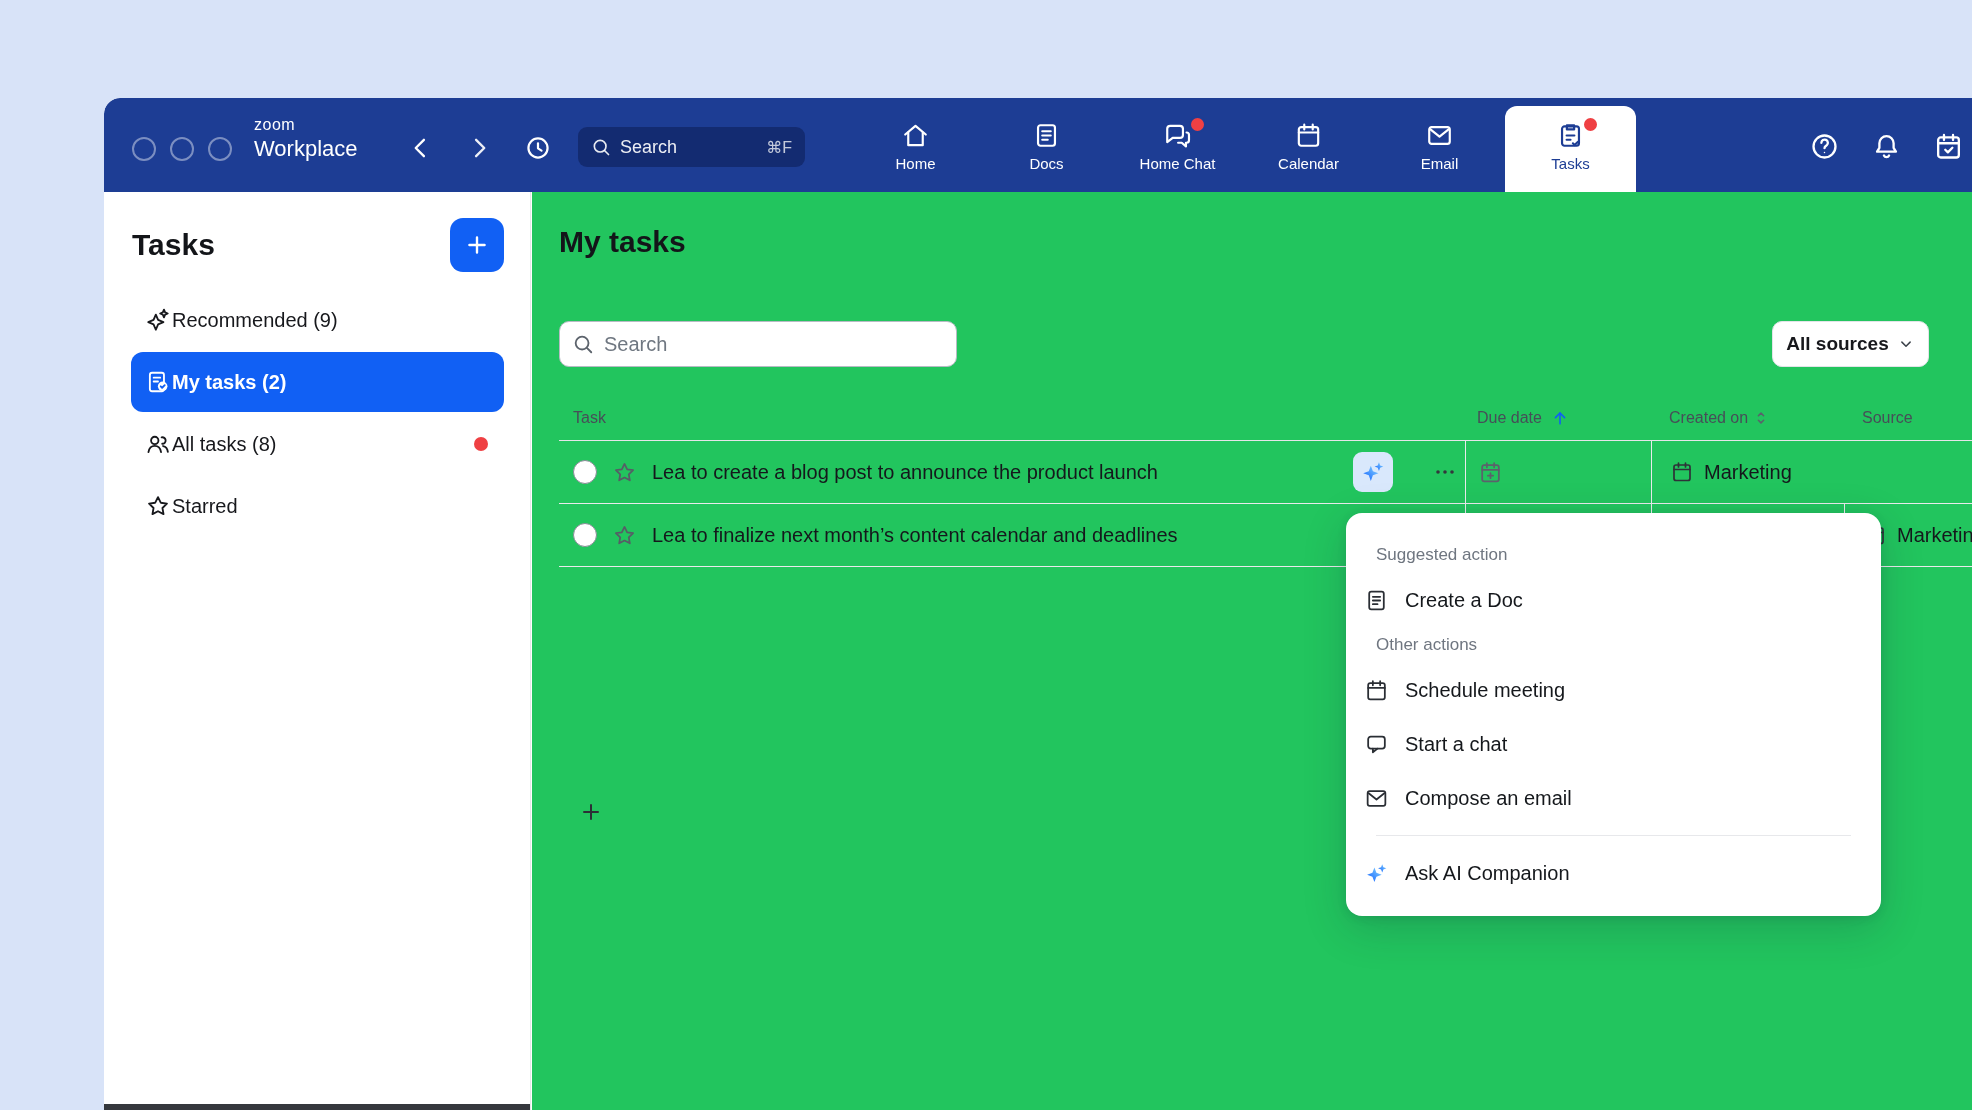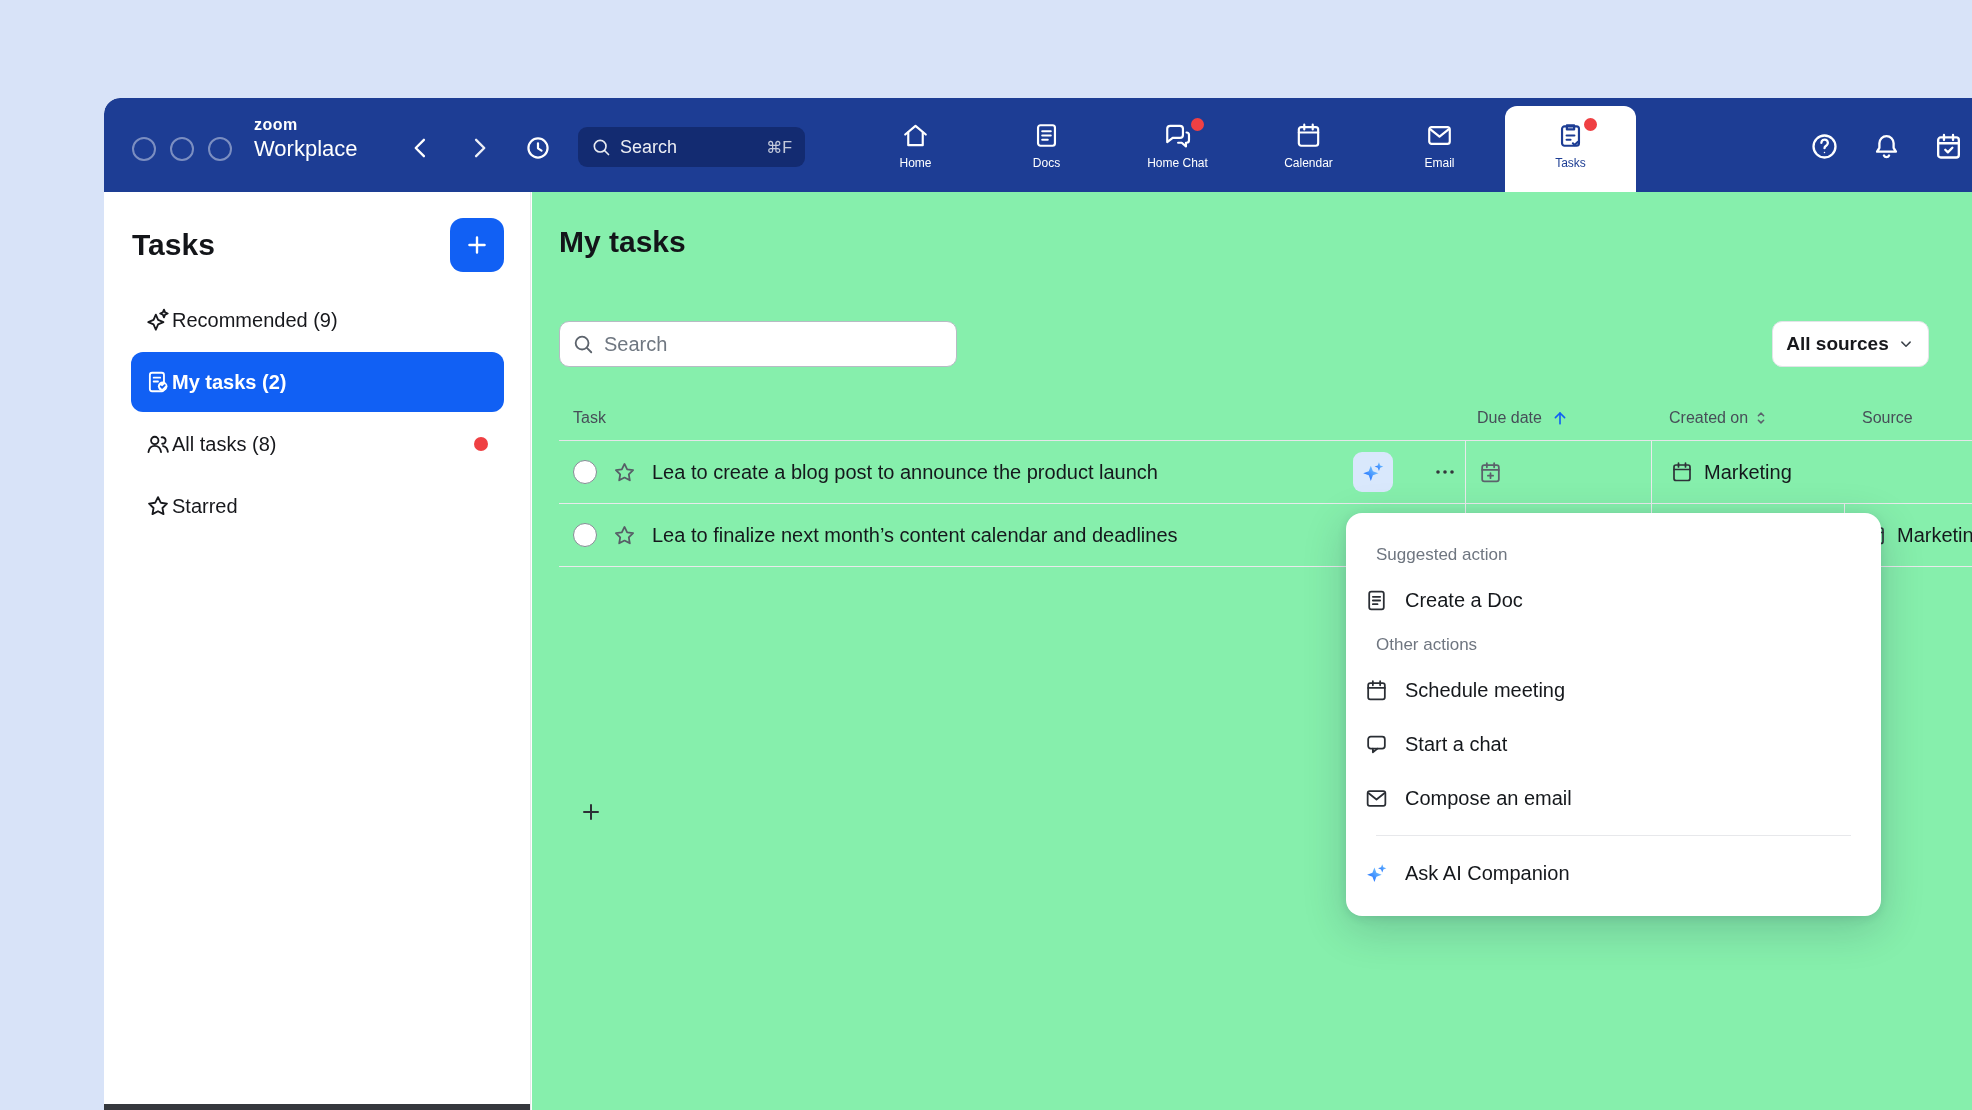--- a/index.html
+++ b/index.html
@@ -18,42 +18,42 @@
   }
 
   
   .topbar{
     position:absolute;left:0;top:0;right:0;height:94px;
     background:#1d3d94;border-top-left-radius:16px;color:#fff;
   }
   .traffic{position:absolute;top:39px;left:28px;display:flex;gap:14px}
   .traffic span{width:20px;height:20px;border-radius:50%;border:2px solid rgba(255,255,255,.42)}
   .logo{position:absolute;left:150px;top:18px;line-height:1.1}
-  .logo .l1{font-size:16px;font-weight:700;letter-spacing:.5px}
+  .logo .l1{font-size:16px;font-weight:400;letter-spacing:.5px}
   .logo .l2{font-size:22px;font-weight:400;margin-top:3px}
   .tb-btn{position:absolute;top:36px;width:28px;height:28px;color:#fff;background:none;border:none;padding:0;cursor:pointer}
   .tb-btn svg{width:100%;height:100%}
   .btn-back{left:303px}
   .btn-fwd{left:361px;opacity:.92}
   .btn-history{left:420px}
   .gsearch{
     position:absolute;left:474px;top:29px;width:227px;height:40px;border-radius:9px;
     background:rgba(8,20,64,.42);display:flex;align-items:center;padding:0 13px;box-sizing:border-box;gap:9px;cursor:pointer;
   }
   .gsearch .mag{width:20px;height:20px;color:rgba(255,255,255,.9)}
   .gsearch .ph{font-size:18px;color:rgba(255,255,255,.92)}
   .gsearch .sc{margin-left:auto;font-size:16px;color:rgba(255,255,255,.75)}
   .topnav{position:absolute;left:746px;top:0;height:94px;display:flex}
   .nav-item{
     width:131px;height:94px;box-sizing:border-box;display:flex;flex-direction:column;align-items:center;
     padding-top:23px;gap:6px;color:#fff;position:relative;background:none;border:none;cursor:pointer;
     font-family:inherit;
   }
   .nav-item svg{width:29px;height:29px}
-  .nav-item .nav-label{font-size:12px;line-height:15px}
+  .nav-item .nav-label{font-size:15px;line-height:15px}
   .nav-item.active{
     background:#fff;color:#1d3d94;height:86px;margin-top:8px;border-radius:12px 12px 0 0;padding-top:15px;
   }
   .nav-dot{position:absolute;top:18px;left:calc(50% + 11px);width:13px;height:13px;border-radius:50%;
     background:#ef4043;border:2px solid #1d3d94;box-sizing:content-box}
   .nav-item.active .nav-dot{top:10px;border-color:#fff}
   .tb-right{position:absolute;right:8px;top:33px;display:flex;gap:31px}
   .tb-right .tb-ric{width:31px;height:31px;color:#fff;background:none;border:none;padding:0;cursor:pointer}
   .tb-right svg{width:100%;height:100%}
 
@@ -67,21 +67,21 @@
     height:60px;margin:0 26px 2px 27px;border-radius:12px;display:flex;align-items:center;
     padding:0 16px 0 14px;gap:1px;font-size:20px;color:#17181c;cursor:pointer;position:relative;background:none;border:none;
     font-family:inherit;text-align:left;width:calc(100% - 53px);box-sizing:border-box;
   }
   .side-item svg{width:26px;height:26px;flex:0 0 auto}
   .side-item.selected{background:#1160f4;color:#fff;font-weight:600}
   .side-dot{margin-left:auto;width:14px;height:14px;border-radius:50%;background:#ef4043}
   .sb-bottom-edge{position:absolute;left:0;right:0;bottom:0;height:6px;background:#35383d}
 
   
-  .content{position:absolute;left:428px;top:94px;right:0;bottom:0;background:#86efac}
+  .content{position:absolute;left:428px;top:94px;right:0;bottom:0;background:#22c55e}
   .page-title{margin:0;position:absolute;left:27px;top:33px;font-size:30px;font-weight:700;color:#131519}
   .toolbar{position:absolute;left:27px;right:0;top:129px;height:46px}
   .search-wrap{position:absolute;left:0;top:0;width:398px;height:46px}
   .search-wrap .mag{position:absolute;left:13px;top:12px;width:22px;height:22px;color:#5c636c;pointer-events:none}
   .search-input{
     width:100%;height:100%;box-sizing:border-box;border:1.5px solid #b7bbc4;border-radius:10px;
     padding:0 14px 0 44px;font-size:20px;color:#17181c;font-family:inherit;outline:none;background:#fff;
   }
   .search-input::placeholder{color:#6f7781}
   .sources-btn{

